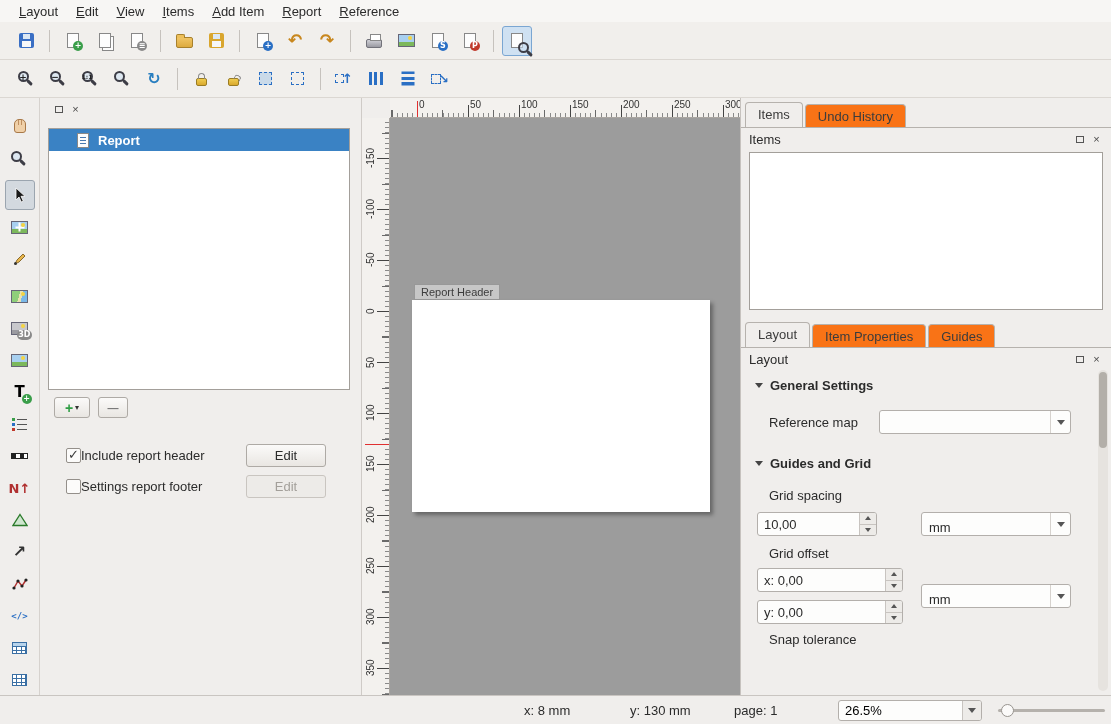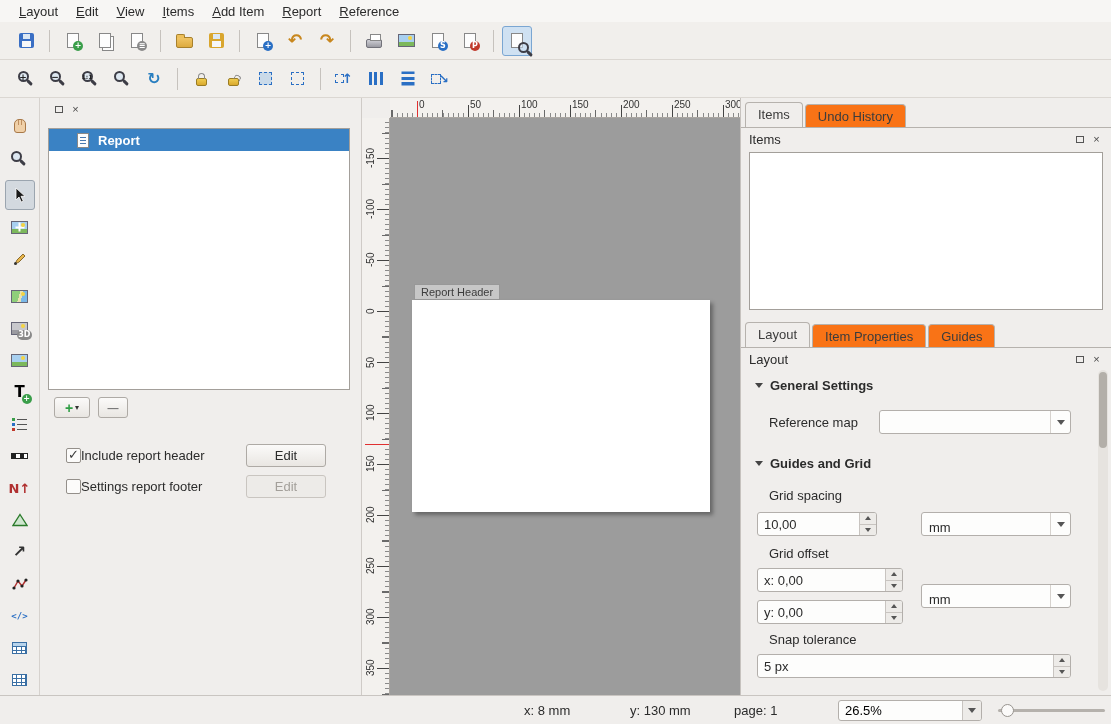--- a/index.html
+++ b/index.html
@@ -529,31 +529,20 @@
             <span class="spin-btns">
                 <i>
                   <b class="arr-up"></b>
                 </i>
                 <i>
                   <b class="arr-dn"></b>
                 </i>
               </span>
           </div>
           <span class="plabel" style="top:262px">Snap tolerance</span>
-          <div class="spin" style="left:16px;top:284px;width:314px">
-            <input value="5 px" style="">
-            <span class="spin-btns">
-                <i>
-                  <b class="arr-up"></b>
-                </i>
-                <i>
-                  <b class="arr-dn"></b>
-                </i>
-              </span>
-          </div>
         </div>
         <div class="vscroll">
             <div class="vthumb"></div>
           </div>
       </div>
     </div>
   </div>
 
   <div class="statusbar">
     <span class="st" id="st-x">x: 8 mm</span>

